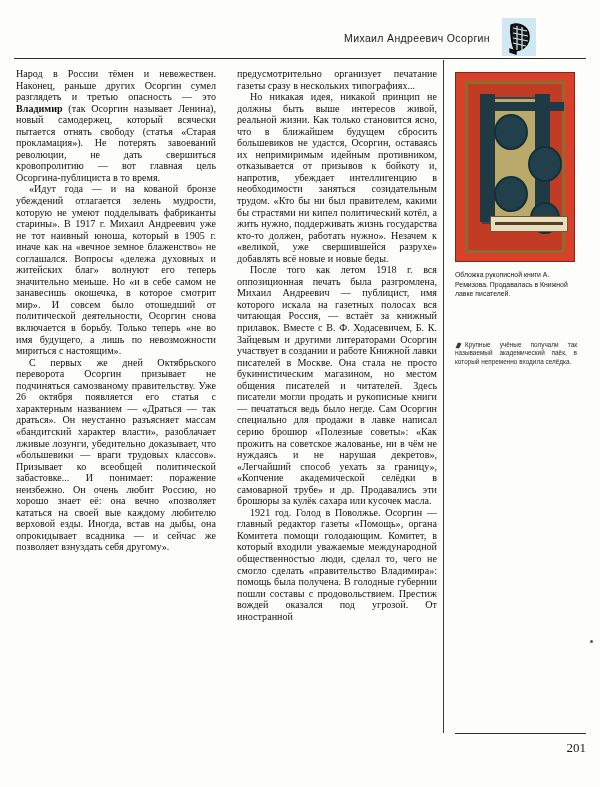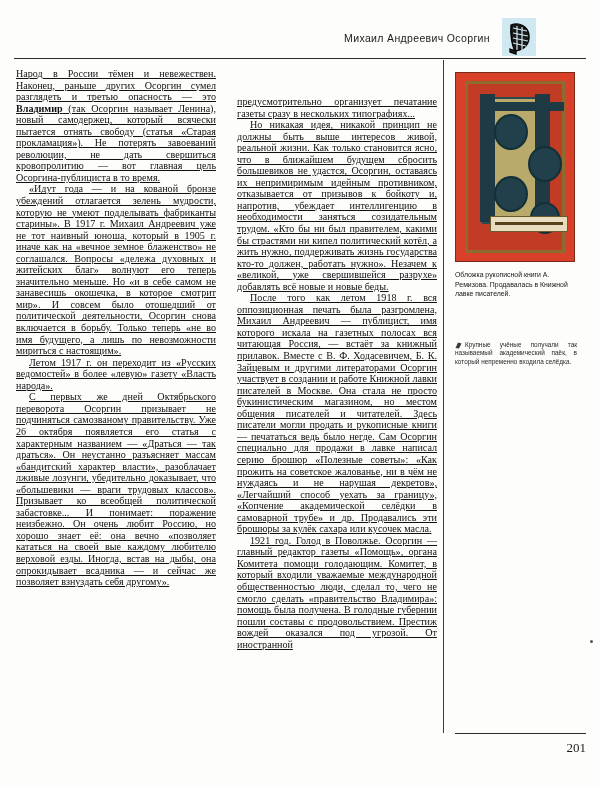--- a/index.html
+++ b/index.html
@@ -64,24 +64,23 @@
   .col {
     position: absolute;
     top: 68px;
     width: 200px;
     font-size: 10.1px;
     line-height: 11.55px;
     text-align: justify;
     text-justify: inter-word;
     hyphens: manual;
     color: #111;
-    text-decoration: underline;
   }
   .col-1 { left: 16px; }
-  .col-2 { left: 237px; margin-top: 28px; }
+  .col-2 { left: 237px; }
   .col p {
     margin: 0;
     text-indent: 13px;
   }
   .col p.noindent { text-indent: 0; }
   .col b { font-weight: bold; }
 
   
   .vrule {
     position: absolute;
@@ -227,21 +226,20 @@
     </div>
   </div>
 
   <div class="rule-top"></div>
 
   <div class="col col-1">
     <p class="noindent">
       <span>Народ в России тёмен и невежествен. Наконец, раньше других Осоргин сумел разглядеть и третью опасность — это </span><b>Владимир</b><span> (так Осоргин называет Ленина), новый самодержец, который всячески пытается отнять свободу (статья «Старая прокламация»). Не потерять завоеваний революции, не дать свершиться кровопролитию — вот главная цель Осоргина-публициста в то время.</span>
     </p>
     <p>«Идут года — и на кованой бронзе убеждений отлагается зелень мудрости, которую не умеют подделывать фабриканты старины». В 1917 г. Михаил Андреевич уже не тот наивный юноша, который в 1905 г. иначе как на «вечное земное блаженство» не соглашался. Вопросы «дележа духовных и житейских благ» волнуют его теперь значительно меньше. Но «и в себе самом не занавесишь окошечка, в которое смотрит мир». И совсем было отошедший от политической деятельности, Осоргин снова включается в борьбу. Только теперь «не во имя будущего, а лишь по невозможности мириться с настоящим».</p>
-    <p>Летом 1917 г. он переходит из «Русских ведомостей» в более «левую» газету «Власть народа».</p>
     <p>С первых же дней Октябрьского переворота Осоргин призывает не подчиняться самозваному правительству. Уже 26 октября появляется его статья с характерным названием — «Драться — так драться». Он неустанно разъясняет массам «бандитский характер власти», разоблачает лживые лозунги, убедительно доказывает, что «большевики — враги трудовых классов». Призывает ко всеобщей политической забастовке... И понимает: поражение неизбежно. Он очень любит Россию, но хорошо знает её: она вечно «позволяет кататься на своей вые каждому любителю верховой езды. Иногда, встав на дыбы, она опрокидывает всадника — и сейчас же позволяет взнуздать себя другому».</p>
   </div>
 
   <div class="col col-2">
     <p class="noindent">предусмотрительно организует печатание газеты сразу в нескольких типографиях...</p>
     <p>Но никакая идея, никакой принцип не должны быть выше интересов живой, реальной жизни. Как только становится ясно, что в ближайшем будущем сбросить большевиков не удастся, Осоргин, оставаясь их непримиримым идейным противником, отказывается от призывов к бойкоту и, напротив, убеждает интеллигенцию в необходимости заняться созидательным трудом. «Кто бы ни был правителем, какими бы страстями ни кипел политический котёл, а жить нужно, поддерживать жизнь государства кто-то должен, работать нужно». Незачем к «великой, уже свершившейся разрухе» добавлять всё новые и новые беды.</p>
     <p>После того как летом 1918 г. вся оппозиционная печать была разгромлена, Михаил Андреевич — публицист, имя которого искала на газетных полосах вся читающая Россия, — встаёт за книжный прилавок. Вместе с В. Ф. Ходасевичем, Б. К. Зайцевым и другими литераторами Осоргин участвует в создании и работе Книжной лавки писателей в Москве. Она стала не просто букинистическим магазином, но местом общения писателей и читателей. Здесь писатели могли продать и рукописные книги — печататься ведь было негде. Сам Осоргин специально для продажи в лавке написал серию брошюр «Полезные советы»: «Как прожить на советское жалованье, ни в чём не нуждаясь и не нарушая декретов», «Легчайший способ уехать за границу», «Копчение академической селёдки в самоварной трубе» и др. Продавались эти брошюры за кулёк сахара или кусочек масла.</p>
     <p>1921 год. Голод в Поволжье. Осоргин — главный редактор газеты «Помощь», органа Комитета помощи голодающим. Комитет, в который входили уважаемые международной общественностью люди, сделал то, чего не смогло сделать «правительство Владимира»: помощь была получена. В голодные губернии пошли составы с продовольствием. Престиж вождей оказался под угрозой. От иностранной</p>
   </div>
 

